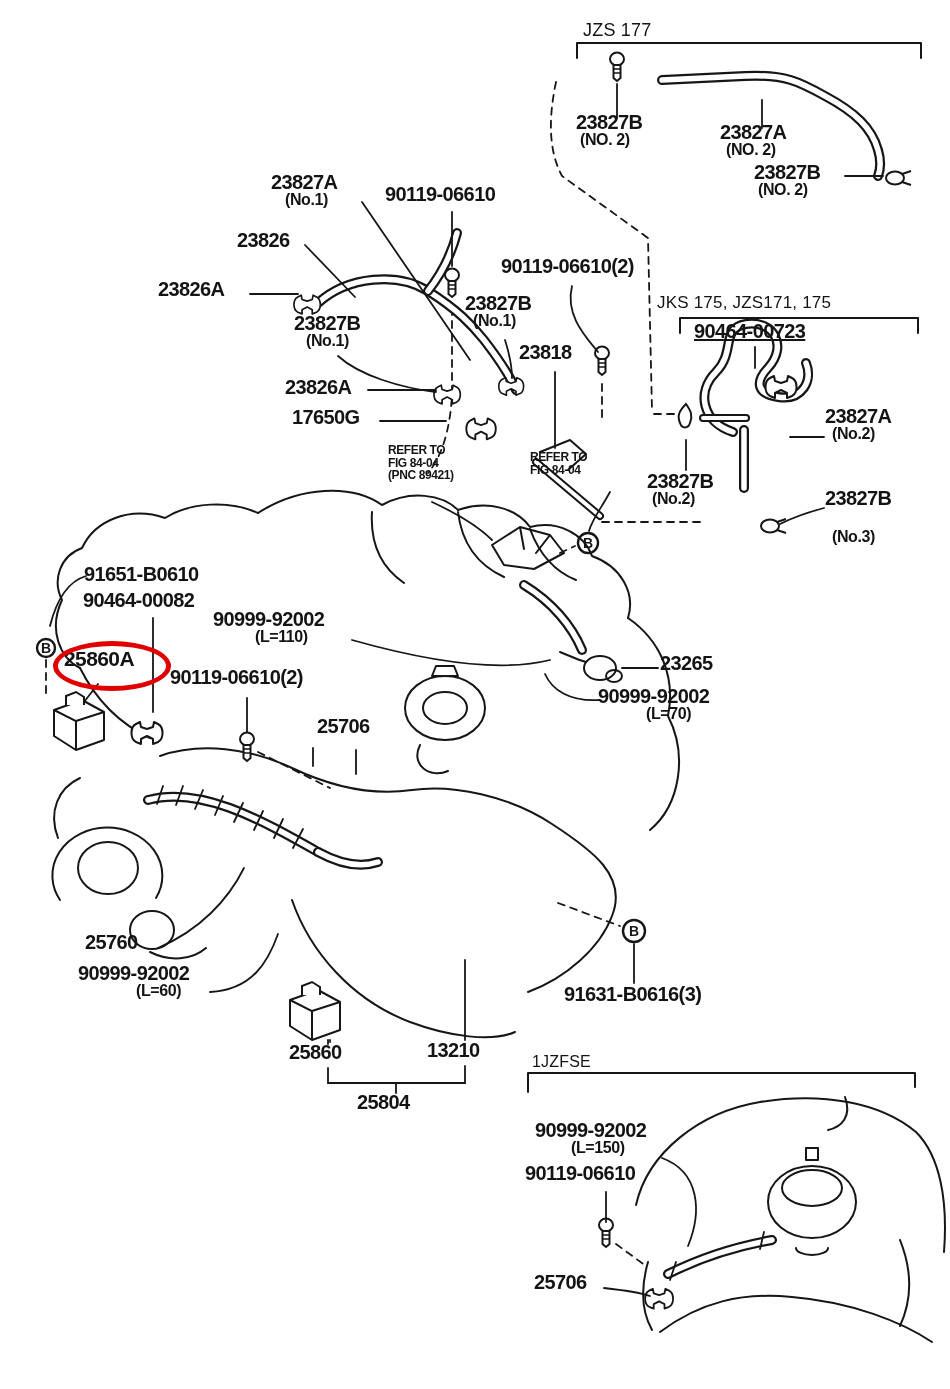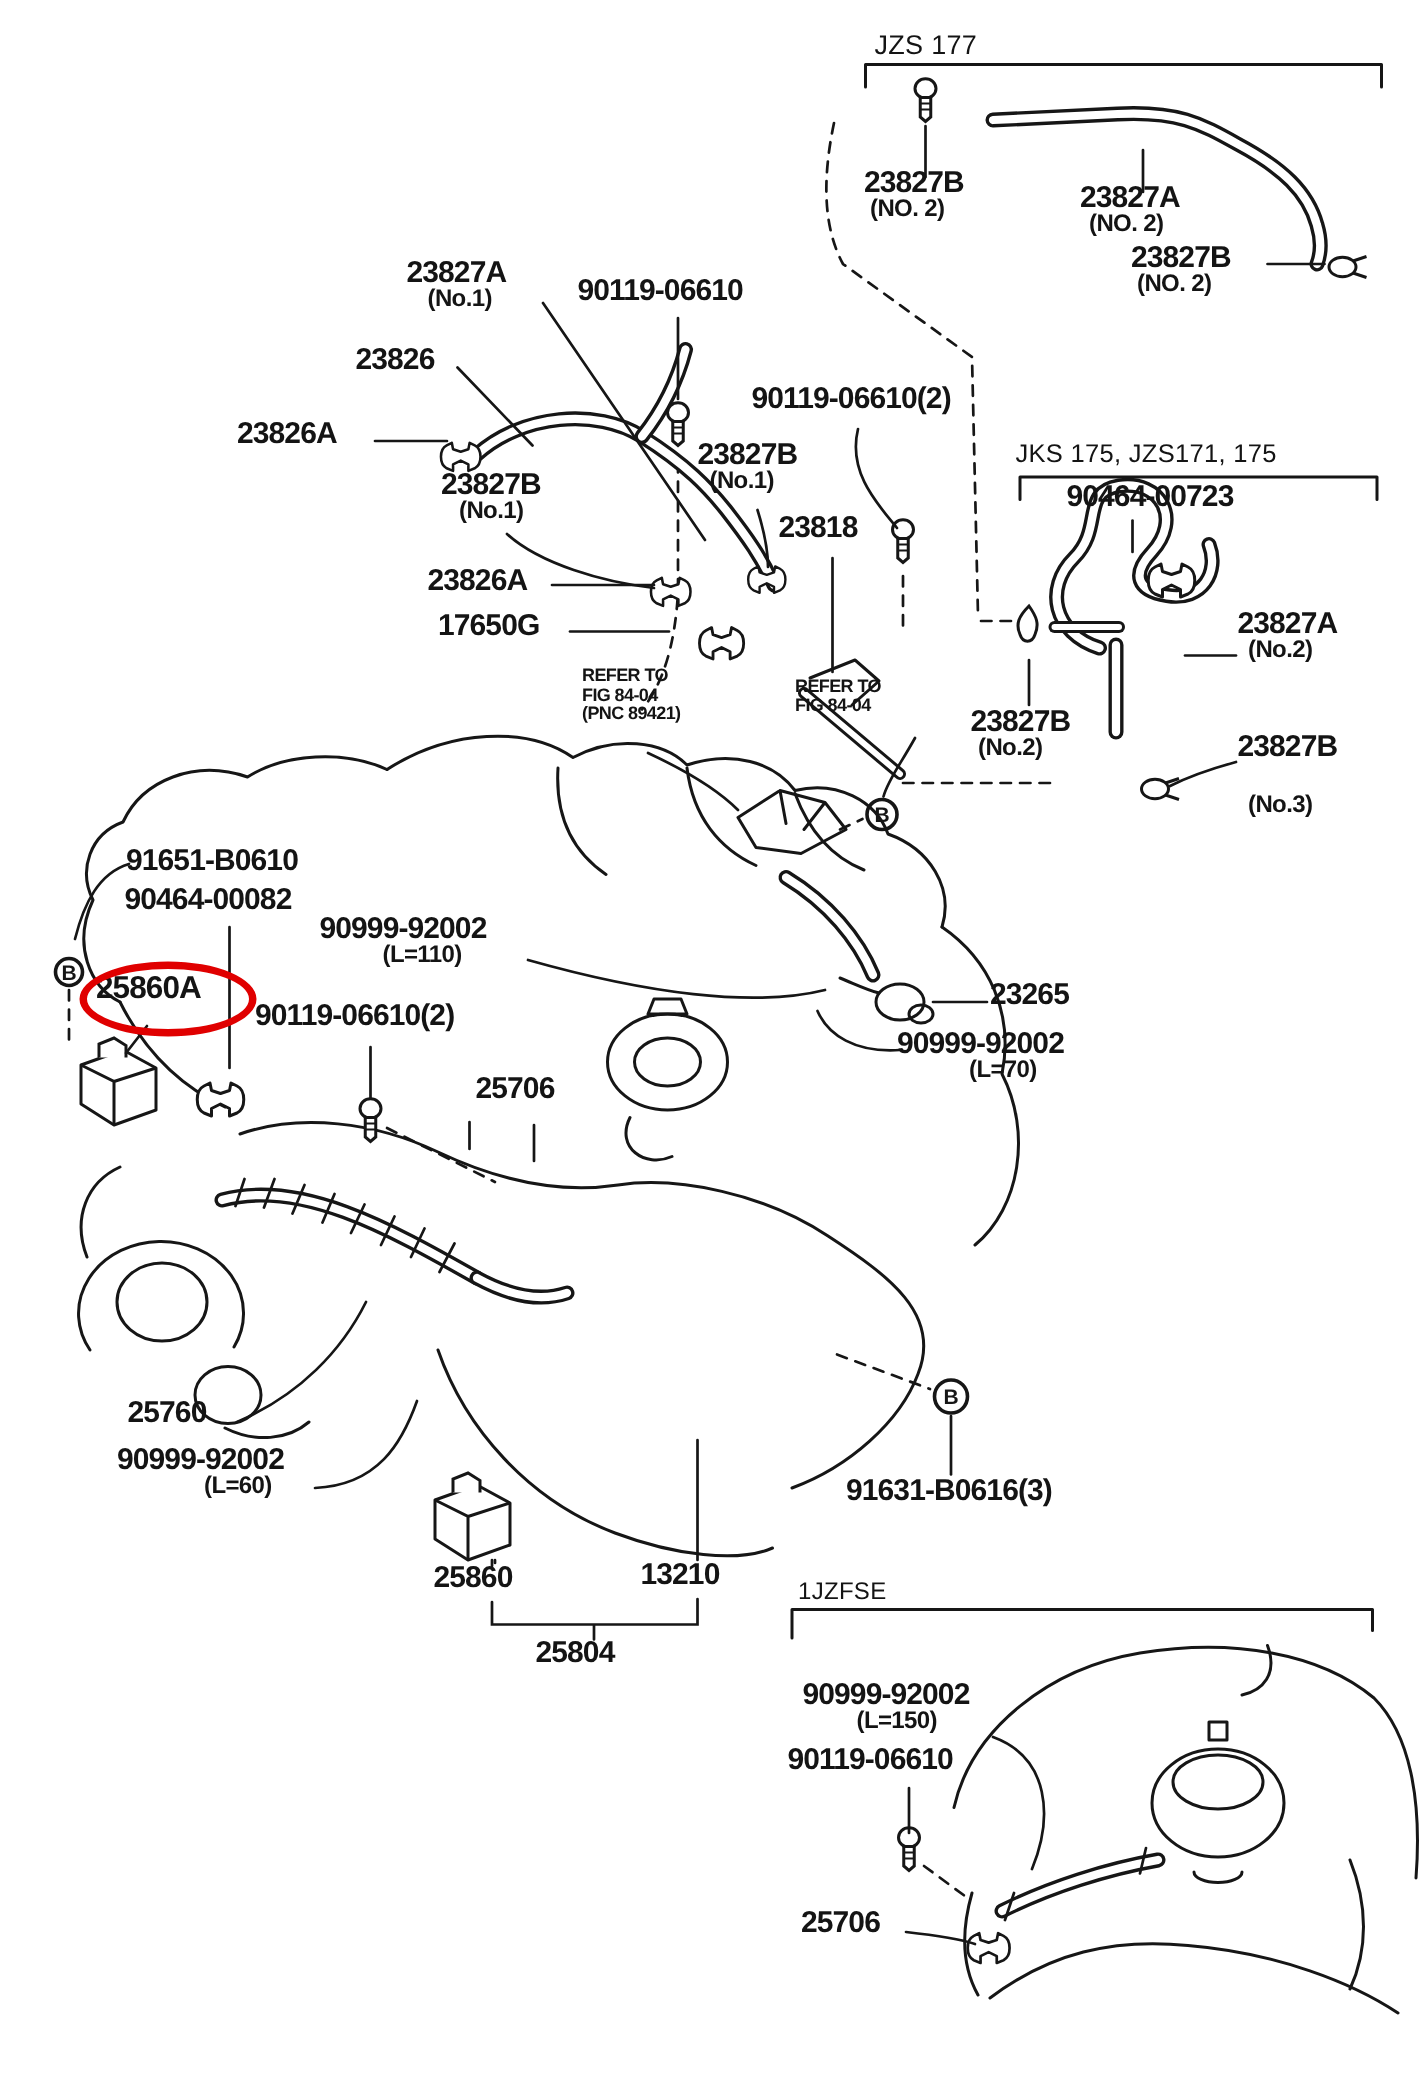--- a/index.html
+++ b/index.html
@@ -187,21 +187,21 @@
     <path class="hi" d="M668,1274 C700,1258 738,1246 772,1240"></path>
     <path class="thin" d="M676,1262 l-6,18 M764,1232 l-4,17"></path>
     <use href="#bolt" transform="translate(606,1232)"></use>
     <use href="#clampdef" transform="translate(660,1296) scale(0.9)"></use>
     <path class="thin" d="M662,1158 C700,1172 702,1212 688,1246"></path>
     <path class="thin" d="M606,1192 V1222"></path>
     <path class="thin" d="M604,1288 C622,1290 638,1292 650,1296"></path>
   </svg>
 
   <div class="hdr" style="left:583px;top:20px;">JZS 177</div>
-  <div class="hdr" style="left:677px;top:293px;font-size:17px;">JKS 175, JZS171, 175</div>
+  <div class="hdr" style="left:657px;top:293px;font-size:17px;">JKS 175, JZS171, 175</div>
   <div class="hdr" style="left:532px;top:1053px;font-size:16px;">1JZFSE</div>
 
   <div class="lbl" style="left:576px;top:112px;">
     <span>23827B</span>
     <span class="sub" style="padding-left:4px;">(NO. 2)</span>
   </div>
   <div class="lbl" style="left:720px;top:122px;">
     <span>23827A</span>
     <span class="sub" style="padding-left:6px;">(NO. 2)</span>
   </div>
@@ -229,21 +229,21 @@
   <div class="lbl" style="left:501px;top:256px;">
     <span>90119-06610(2)</span>
   </div>
   <div class="lbl" style="left:465px;top:293px;">
     <span>23827B</span>
     <span class="sub" style="padding-left:8px;">(No.1)</span>
   </div>
   <div class="lbl" style="left:519px;top:342px;">
     <span>23818</span>
   </div>
-  <div class="lbl" style="left:711px;top:321px;">
+  <div class="lbl" style="left:694px;top:321px;text-decoration:underline;">
     <span>90464-00723</span>
   </div>
   <div class="lbl" style="left:825px;top:406px;">
     <span>23827A</span>
     <span class="sub" style="padding-left:7px;">(No.2)</span>
   </div>
   <div class="lbl" style="left:647px;top:471px;">
     <span>23827B</span>
     <span class="sub" style="padding-left:5px;">(No.2)</span>
   </div>

